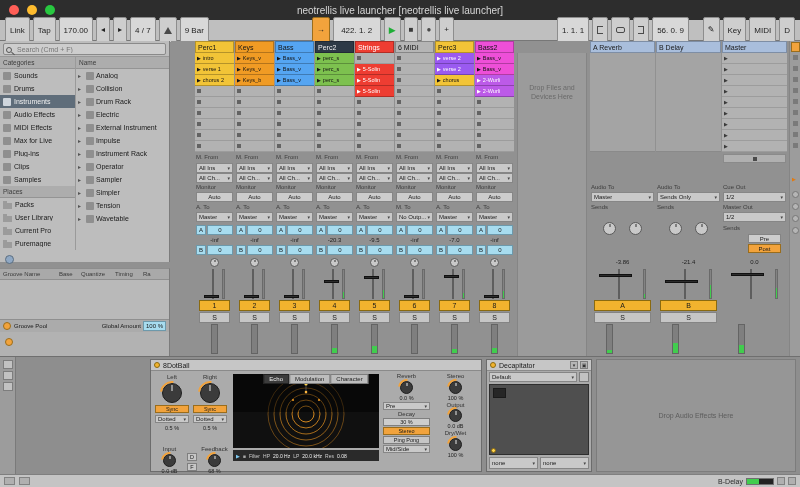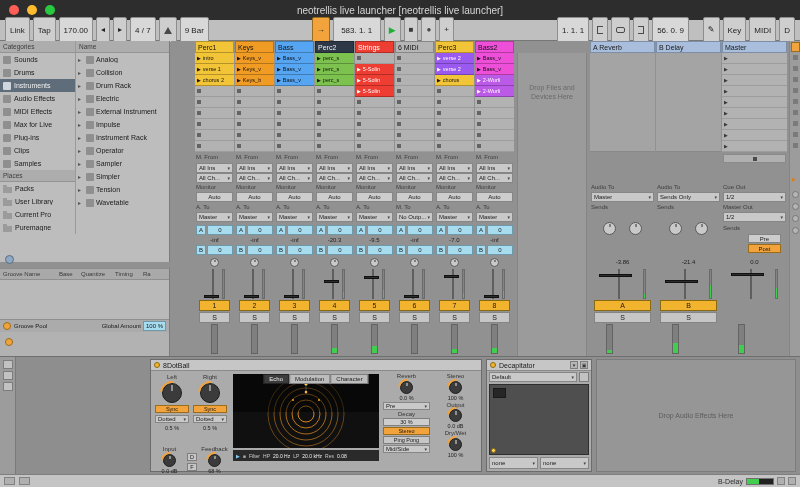--- a/index.html
+++ b/index.html
@@ -195,21 +195,21 @@
     </div>
   <div class="tval">4 / 7</div>
   <div class="tbtn">
       <span class="metro-tri"></span>
     </div>
   <div class="tval">9 Bar</div>
   <div class="tgrow"></div>
   <div class="tbtn amber">
       <span class="glyph">→</span>
     </div>
-  <div class="tval" style="width:48px">583. 1. 1</div>
+  <div class="tval" style="width:48px">422. 1. 2</div>
   <div class="tbtn">
       <span class="glyph play-g">▶</span>
     </div>
   <div class="tbtn">
       <span class="glyph stop-g">■</span>
     </div>
   <div class="tbtn">
       <span class="glyph rec-g">●</span>
     </div>
   <div class="tbtn">
@@ -230,20 +230,24 @@
   <div class="tsep"></div>
   <div class="tbtn">
       <span class="glyph">✎</span>
     </div>
   <div class="tbtn">Key</div>
   <div class="tbtn">MIDI</div>
   <div class="tbtn">D</div>
 </div>
 
 <div class="browser">
+  <div class="bsearch">
+    <span class="searchglass"></span>
+    <input type="text" placeholder="Search (Cmd + F)" style="">
+  </div>
   <div class="bpanels">
     <div class="bcol1">
       <div class="bhdr">Categories</div>
       <div>
           <div class="bitem">
             <span class="cicon"></span>
             <span class="blab">Sounds</span>
           </div>
           <div class="bitem">
             <span class="cicon"></span>

